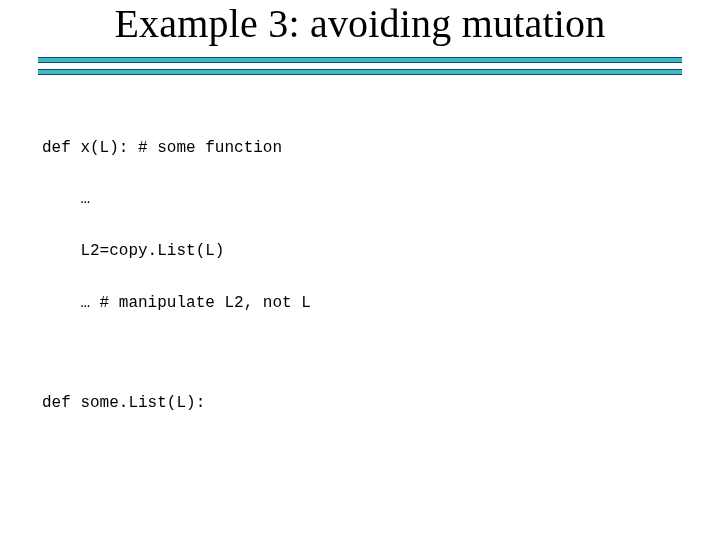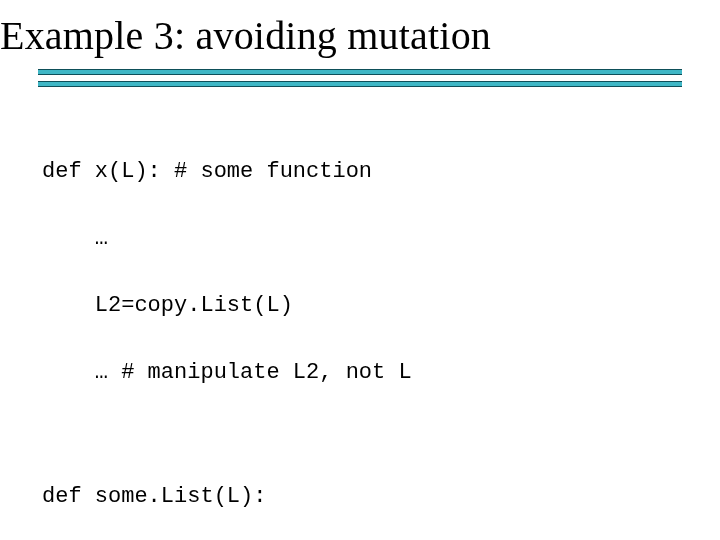--- a/index.html
+++ b/index.html
@@ -11,21 +11,21 @@
     font-family: "Times New Roman", Times, serif;
     color: #000000;
   }
   .slide {
     position: relative;
     width: 720px;
     height: 540px;
     box-sizing: border-box;
   }
   .title-area {
-    padding-top: 12px;
+    text-align: center;
   }
   .title {
     font-size: 40px;
     font-weight: 400;
     letter-spacing: 0.2px;
   }
   .rule-pair {
     margin: 10px 38px 0 38px;
   }
   .rule {
@@ -33,21 +33,21 @@
     background: #3fb7c6;
     border-top: 1px solid #0e4f59;
     border-bottom: 1px solid #0e4f59;
     box-sizing: content-box;
   }
   .rule + .rule {
     margin-top: 6px;
   }
   .code-block {
     font-family: "Courier New", Courier, monospace;
-    font-size: 22px;
+    font-size: 16px;
     line-height: 1.30;
     white-space: pre;
     margin: 42px 0 0 42px;
   }
   .code-block .gap {
     display: block;
     height: 10px;
   }
   .code-block2 {
     margin-top: 38px;

